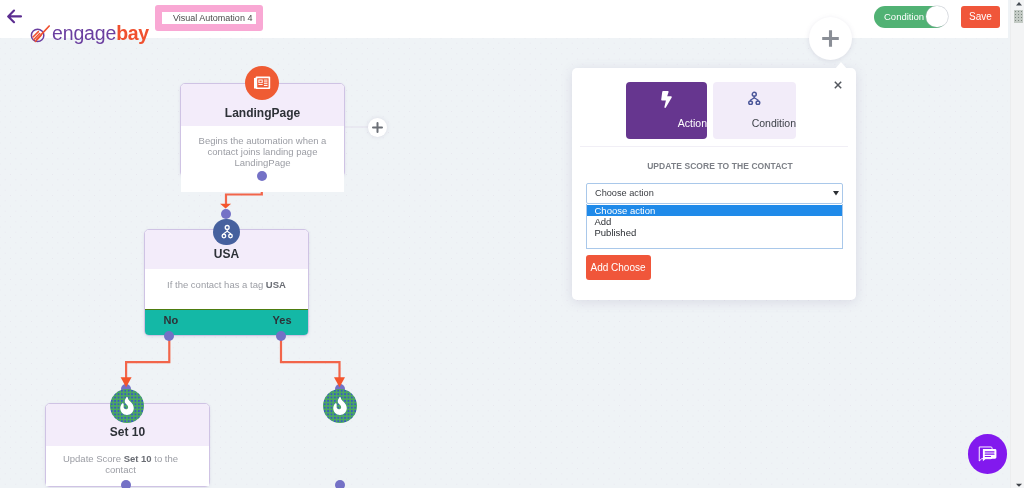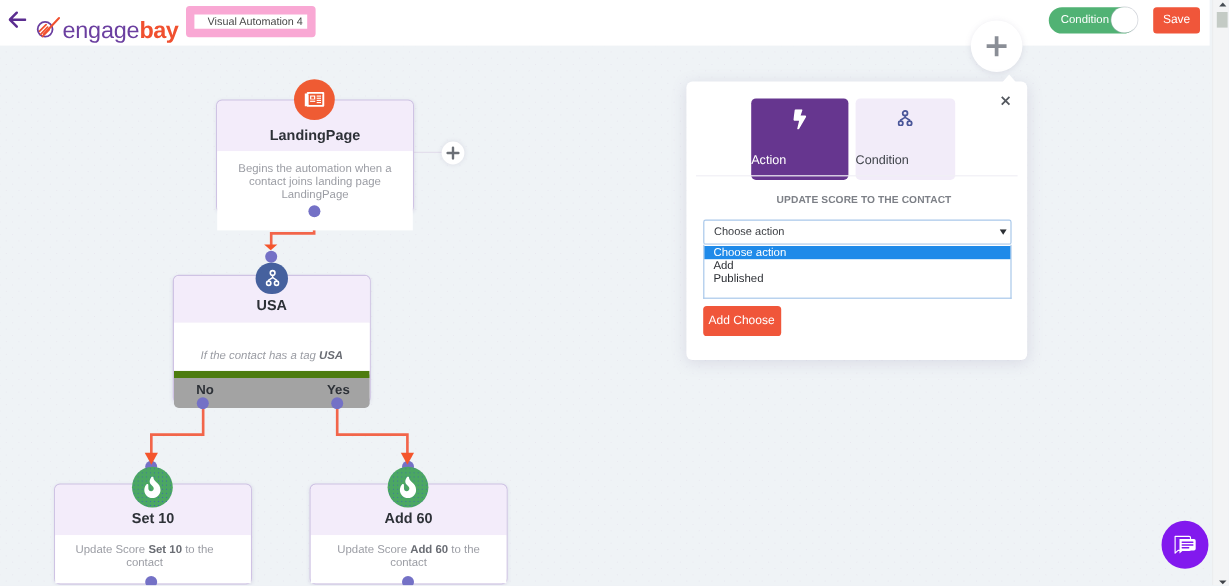--- a/index.html
+++ b/index.html
@@ -3,21 +3,21 @@
 <meta charset="utf-8">
 <style>
   html,body{margin:0;padding:0;}
   body{width:1024px;height:488px;overflow:hidden;
        font-family:"Liberation Sans",sans-serif;background:#eff3f6;}
   .app{position:relative;width:1024px;height:488px;overflow:hidden;background:#eff3f6;}
 
   
   .header{position:absolute;left:0;top:0;width:1008px;height:38px;background:#fff;z-index:40;}
   .back-btn{position:absolute;left:7px;top:8.5px;width:15px;height:15px;cursor:pointer;}
-  .brand{position:absolute;left:30px;top:8px;height:28px;display:flex;align-items:flex-end;}
+  .brand{position:absolute;left:30px;top:20px;height:28px;display:flex;align-items:center;}
   .brand-mark{width:22px;height:26px;margin-right:0px;}
   .brand-txt{font-size:19.5px;line-height:1;letter-spacing:-.15px;}
   .brand-engage{color:#6b3fa0;font-weight:400;}
   .brand-bay{color:#f0502f;font-weight:700;letter-spacing:-.35px;}
   .name-input{position:absolute;left:155px;top:5px;width:108px;height:26px;
       border:7px solid #f9a8d4;border-radius:3px;background:#fff;
       font-family:"Liberation Sans",sans-serif;font-size:9px;color:#4a4a4a;
       padding:0 0 0 11px;box-sizing:border-box;outline:none;}
   .toggle{position:absolute;left:874px;top:6px;width:73px;height:22px;border-radius:11px;
       background:#51b274;cursor:pointer;}
@@ -48,21 +48,21 @@
       background-position:0 0,5.25px 5.25px;}
 
   
   .node{position:absolute;border:1px solid #cfc3e4;border-radius:5px;background:#fff;
       box-shadow:0 1px 3px rgba(110,90,160,.12);}
   .node-head{background:#f3ecfa;border-radius:4px 4px 0 0;text-align:center;}
   .node-title{font-size:12px;font-weight:700;color:#2d3137;}
   .node-body{background:#fff;text-align:center;color:#9b9da4;font-size:9.5px;line-height:11.2px;
       padding:0 6px;box-sizing:border-box;}
   .node-body b{color:#6a6d74;font-weight:700;}
-  .node-foot{background:#a3a3a3;border-top:6px solid #4d7c0f;border-radius:0 0 4px 4px;
+  .node-foot{background:#14b8a6;border-top:1px solid #4d7c0f;border-radius:0 0 4px 4px;
       position:relative;overflow:hidden;}
   .node-foot:before{content:"";position:absolute;left:0;top:0;right:0;bottom:0;
       background-image:radial-gradient(rgba(198,198,208,.30) .45px,transparent .5px);
       background-size:3.2px 3.2px;}
   .foot-no,.foot-yes{position:absolute;top:4px;font-size:11px;font-weight:700;color:#2d3137;}
   .badge{position:absolute;border-radius:50%;display:flex;align-items:center;
       justify-content:center;overflow:hidden;z-index:2;}
   .badge svg{position:relative;z-index:2;}
   .dotpat{position:absolute;left:0;top:0;right:0;bottom:0;z-index:1;
       background-image:radial-gradient(#3a58c4 .62px, transparent .66px);
@@ -75,22 +75,22 @@
   .plus-big{position:absolute;width:43px;height:43px;border-radius:50%;background:#fff;
       box-shadow:0 1px 5px rgba(120,110,150,.17);cursor:pointer;z-index:45;}
 
   
   .popup{position:absolute;left:572px;top:68px;width:284px;height:232px;background:#fff;
       border-radius:5px;box-shadow:0 2px 12px rgba(110,100,150,.17);z-index:50;}
   .popup-arrow{position:absolute;left:263px;top:-6.5px;width:0;height:0;
       border-left:6.5px solid transparent;border-right:6.5px solid transparent;
       border-bottom:7px solid #fff;}
   .popup-close{position:absolute;left:259.5px;top:9px;width:12px;height:12px;cursor:pointer;}
-  .tab{position:absolute;top:14px;width:81px;height:68px;border-radius:4px;cursor:pointer;
-      text-align:left;}
+  .tab{position:absolute;top:14px;width:81px;height:57px;border-radius:4px;cursor:pointer;
+      text-align:right;}
   .tab-ico svg{display:block;margin:0 auto;}
   .tab-action{left:54px;background:#66368f;color:#fff;}
   .tab-cond{left:141px;width:83px;background:#f2ecf9;color:#3f434a;}
   .tab-ico{position:absolute;left:0;right:0;top:8.5px;height:20px;}
   .tab-lbl{position:absolute;left:0;right:0;bottom:10px;font-size:10.5px;line-height:11px;}
   .popup-sep{position:absolute;left:8px;top:78px;width:268px;height:1px;background:#f1eff6;}
   .popup-heading{position:absolute;left:12px;right:0;text-align:center;
       font-size:8.5px;font-weight:700;letter-spacing:.08px;color:#7d8087;}
   .select-box{position:absolute;left:14px;width:257px;height:21px;
       border:1px solid #a9c8ea;border-radius:2px;background:#fff;box-sizing:border-box;}
@@ -162,21 +162,21 @@
     <div class="plus-sm" style="left:368px;top:80px;">
       <svg width="19" height="19" viewBox="0 0 19 19">
         <path d="M9.5 5 L9.5 14 M5 9.5 L14 9.5" stroke="#6b6f76" stroke-width="2" stroke-linecap="round"></path>
       </svg>
     </div>
 
     <div class="node" style="left:144px;top:191px;width:163px;height:105px;">
       <div class="node-head" style="height:39px;">
         <div class="node-title" style="padding-top:17px;">USA</div>
       </div>
-      <div class="node-body" style="padding-top:22px;height:40px;font-style:italic;">
+      <div class="node-body" style="padding-top:10px;height:40px;">
         <span>If the contact has a tag <b>USA</b></span>
       </div>
       <div class="node-foot" style="height:25px;">
         <div class="foot-no" style="left:18.5px;">No</div>
         <div class="foot-yes" style="right:16.5px;">Yes</div>
       </div>
     </div>
     <div class="dot" style="left:220.7px;top:171.3px;"></div>
     <div class="badge" style="left:213.3px;top:180.6px;width:26.8px;height:26.8px;background:#46619e;">
       <svg width="12.4" height="15.4" viewBox="3.7 3.2 16.6 18.4">
@@ -202,28 +202,20 @@
     </div>
     <div class="dot" style="left:121.1px;top:345.5px;"></div>
     <div class="badge" style="left:109.7px;top:351.3px;width:34px;height:34px;background:#4ba763;">
       <div class="dotpat"></div>
       <svg width="18" height="18" viewBox="0 0 384 512">
         <path fill="#fff" d="M216 23.86c0-23.8-30.65-32.77-44.15-13.04C48 191.85 224 200 224 288c0 35.63-29.11 64.46-64.85 63.99-35.17-.45-63.15-29.77-63.15-64.94v-85.51c0-21.7-26.47-32.23-41.43-16.5C27.8 213.16 0 261.33 0 320c0 105.87 86.13 192 192 192s192-86.13 192-192c0-170.29-168-193-168-296.14z"></path>
       </svg>
     </div>
     <div class="dot" style="left:121.1px;top:442px;"></div>
 
-    <div class="node" style="left:258px;top:365px;width:163px;height:82px;">
-      <div class="node-head" style="height:42px;">
-        <div class="node-title" style="padding-top:20.5px;">Add 60</div>
-      </div>
-      <div class="node-body" style="padding-top:6.5px;height:40px;padding-left:22px;padding-right:22px;">
-        <span>Update Score <b>Add 60</b> to the contact</span>
-      </div>
-    </div>
     <div class="dot" style="left:334.5px;top:345.5px;"></div>
     <div class="badge" style="left:322.5px;top:351.3px;width:34px;height:34px;background:#4ba763;">
       <div class="dotpat"></div>
       <svg width="18" height="18" viewBox="0 0 384 512">
         <path fill="#fff" d="M216 23.86c0-23.8-30.65-32.77-44.15-13.04C48 191.85 224 200 224 288c0 35.63-29.11 64.46-64.85 63.99-35.17-.45-63.15-29.77-63.15-64.94v-85.51c0-21.7-26.47-32.23-41.43-16.5C27.8 213.16 0 261.33 0 320c0 105.87 86.13 192 192 192s192-86.13 192-192c0-170.29-168-193-168-296.14z"></path>
       </svg>
     </div>
     <div class="dot" style="left:334.5px;top:442px;"></div>
   </div>
 

